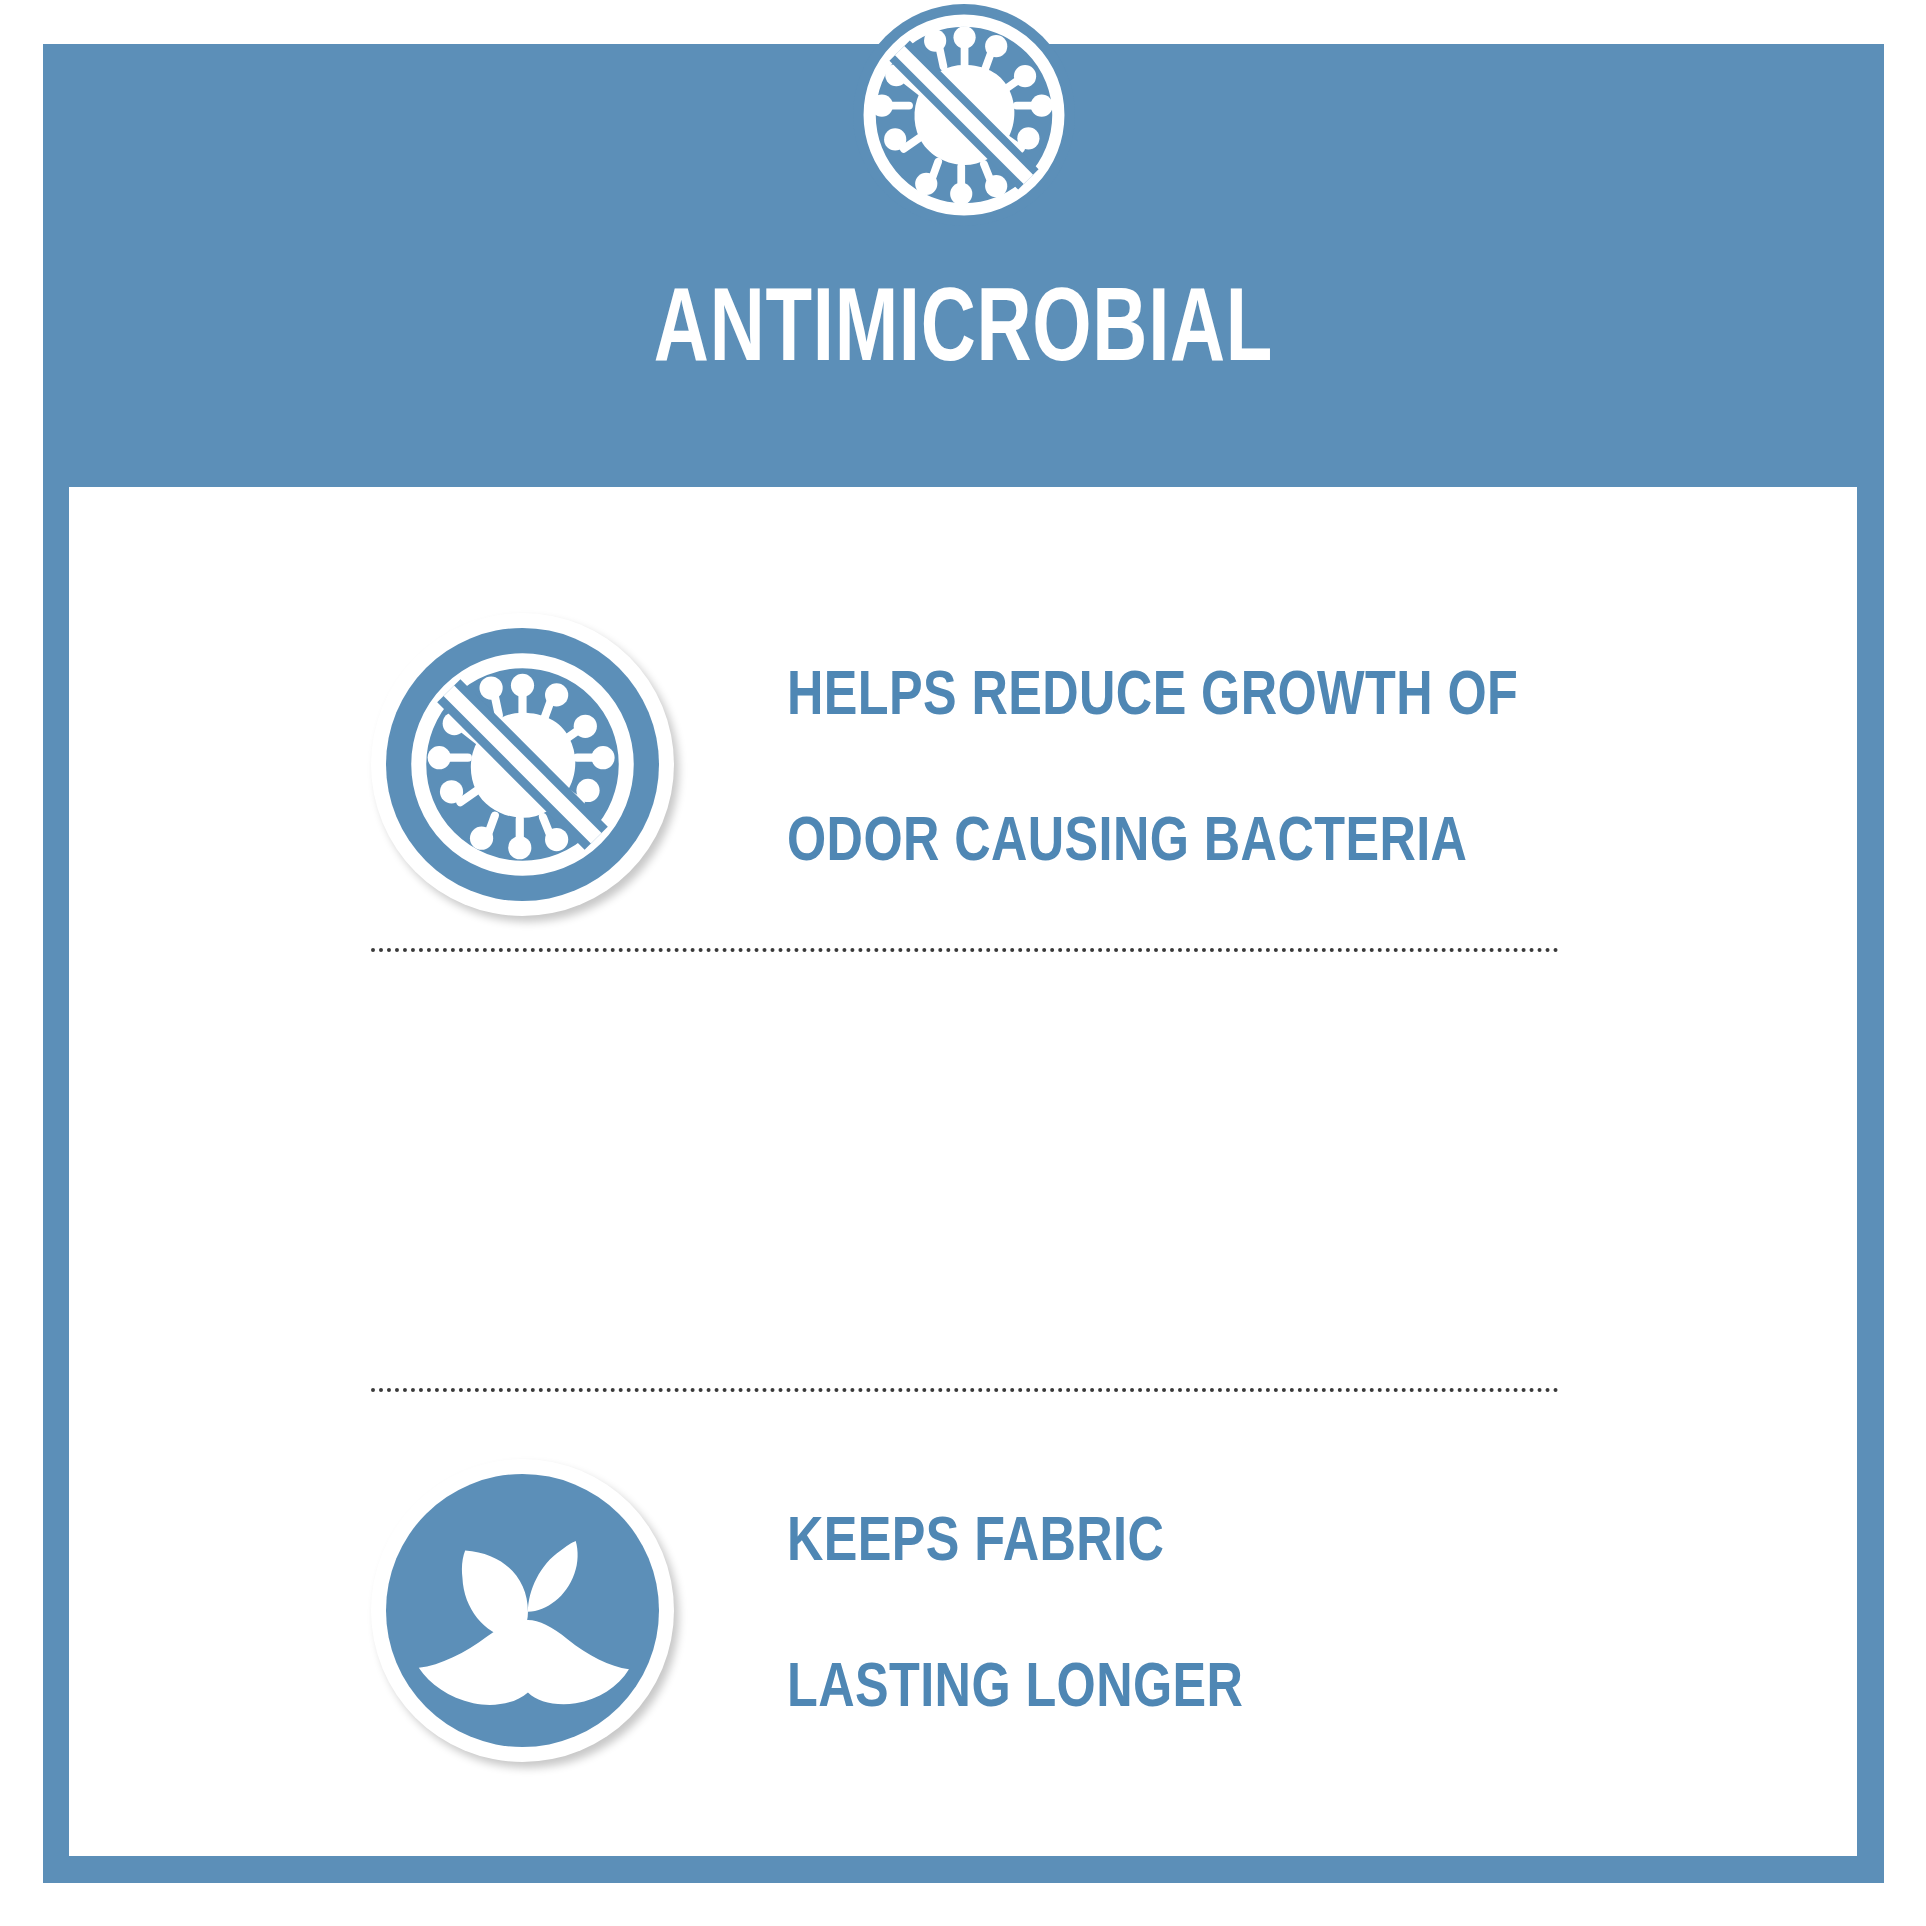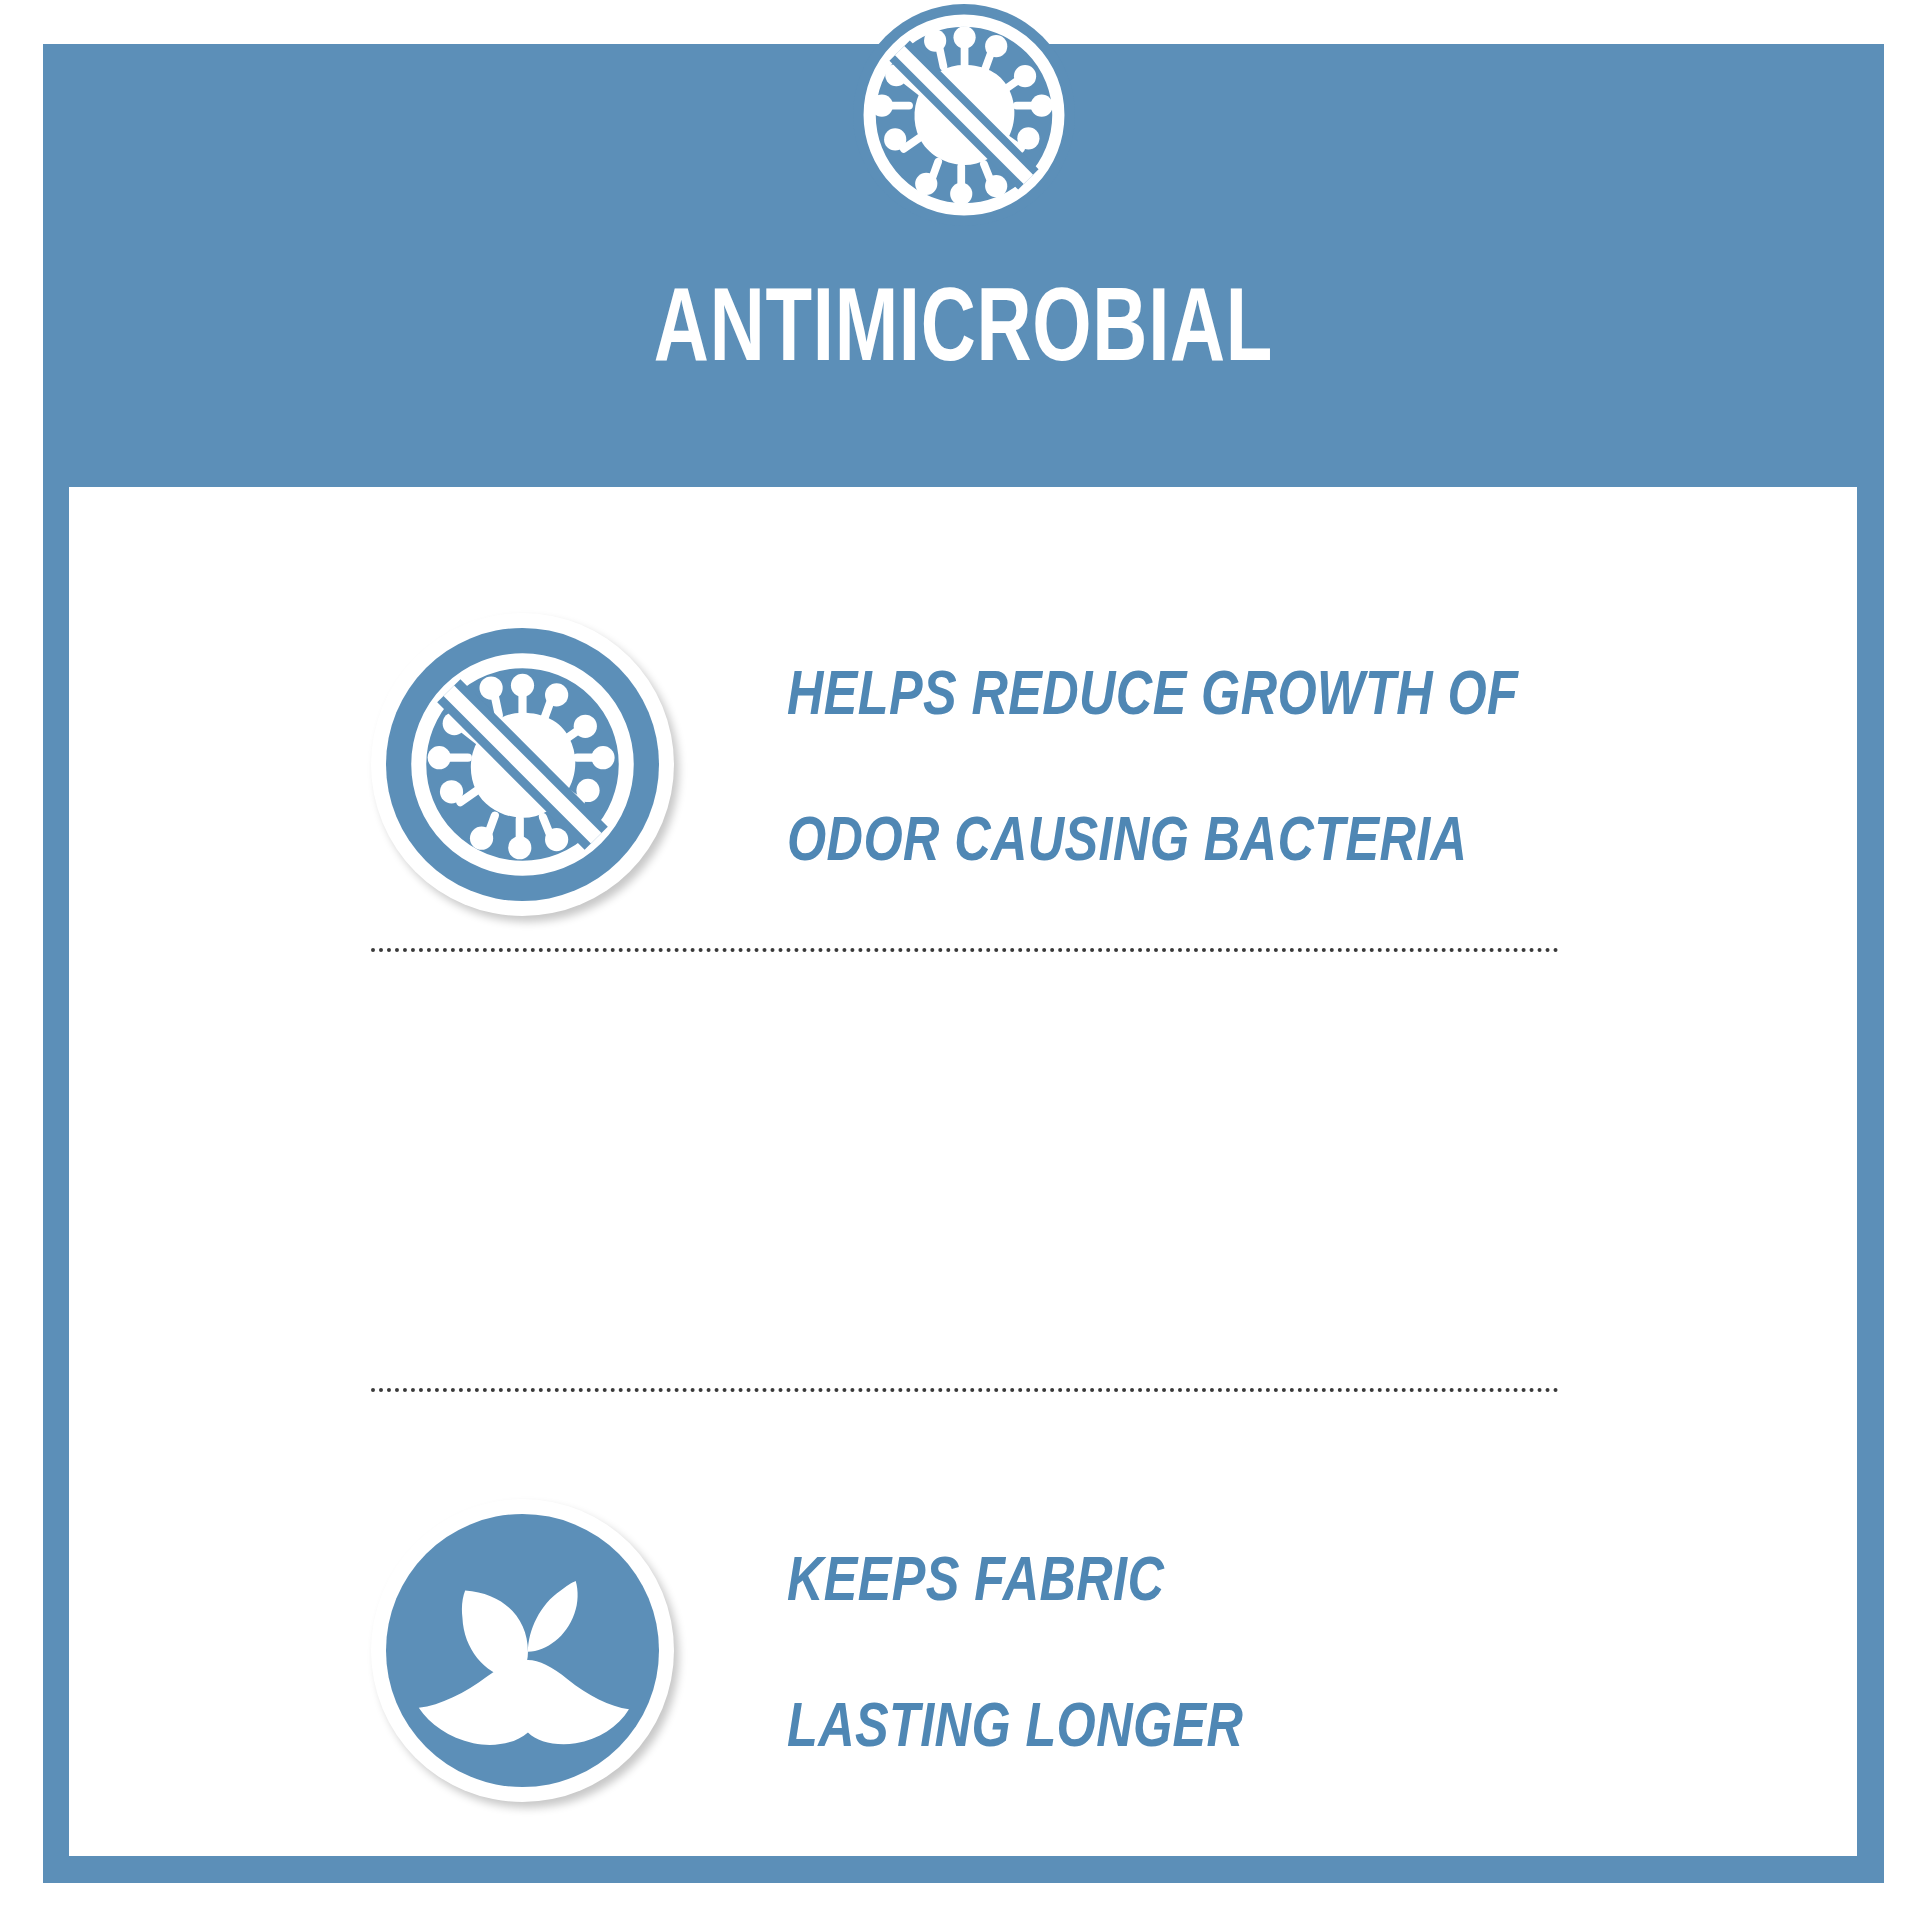--- a/index.html
+++ b/index.html
@@ -82,34 +82,33 @@
     white-space: nowrap;
   }
 
   
   .features {
     position: absolute;
     left: 69px;
     top: 487px;
     width: 1788px;
     height: 1369px;
-    font-style: italic;
   }
 
   .feature-row {
     position: absolute;
     left: 0;
     width: 1788px;
     height: 327px;
     display: flex;
     align-items: center;
   }
   .row-1 { top: 114px; }
   .row-2 { top: 554px; }
-  .row-3 { top: 1000px; }
+  .row-3 { top: 960px; }
 
   .feature-icon {
     position: absolute;
     left: 302px;
     width: 303px;
     height: 303px;
     top: 12px;
     border-radius: 50%;
     background: #ffffff;
     box-shadow: 5px 6px 9px rgba(0,0,0,0.22);

